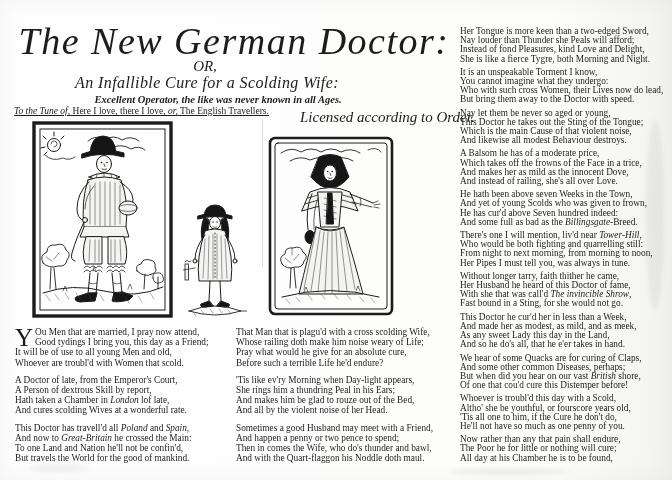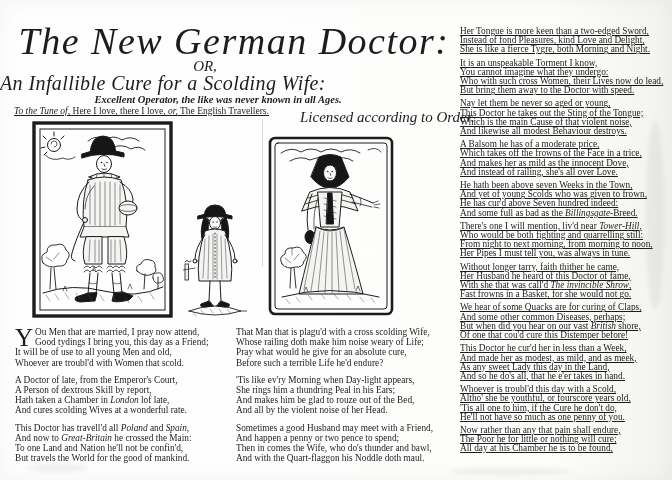--- a/index.html
+++ b/index.html
@@ -7,37 +7,37 @@
     position:relative;width:672px;height:480px;overflow:hidden;
     background:linear-gradient(90deg,#fefefe 0%,#fdfdfc 82%,#f3f3f1 99%);
     font-family:"Liberation Serif","DejaVu Serif",serif;color:#1c1c1c;
     box-shadow:inset 0 0 26px rgba(0,0,0,0.045);
   }
   
   .title{position:absolute;left:8px;top:11px;width:436px;margin:8px;text-align:center;
     font-style:italic;font-weight:normal;font-size:38px;line-height:44px;letter-spacing:1.5px;}
   .or{position:absolute;left:0;top:59px;width:410px;text-align:center;
     font-style:italic;font-size:15px;line-height:15px;}
-  .subtitle{position:absolute;left:0;top:72px;width:414px;margin:0;
-    font-style:italic;font-weight:normal;font-size:20px;line-height:22px;letter-spacing:0.4px;}
+  .subtitle{position:absolute;left:0;top:72px;width:414px;margin:0;text-align:center;
+    font-style:italic;font-weight:normal;font-size:16px;line-height:22px;letter-spacing:0.4px;}
   .tagline{position:absolute;left:0;top:94px;width:412px;text-align:center;
     font-style:italic;font-weight:bold;font-size:10.5px;line-height:12px;margin-left:12px;}
   .tune{position:absolute;left:14px;top:106px;font-size:9.5px;line-height:11px;white-space:nowrap;text-decoration:underline;}
   .license{position:absolute;left:300px;top:109px;font-size:15px;font-style:italic;white-space:nowrap;}
   
   .woodcut-left{position:absolute;left:32px;top:121px;width:141px;height:197px;}
   .figure-middle{position:absolute;left:183px;top:198px;width:64px;height:124px;}
   .woodcut-right{position:absolute;left:268px;top:136px;width:126px;height:180px;}
   .fold-line{position:absolute;left:262px;top:119px;width:1px;height:148px;background:#dedcda;}
   svg{display:block;}
   
   .col{position:absolute;}
   .col1{left:15px;top:327px;width:216px;}
   .col2{left:236px;top:327px;width:221px;}
-  .col3{left:460px;top:27px;width:208px;text-decoration:underline;}
+  .col3{left:460px;top:27px;width:208px;}
   .stanza{margin:0 0 7px 0;}
   .col3 .stanza{margin:0 0 4px 0;}
   .vline{display:block;white-space:nowrap;font-size:9.3px;line-height:10.2px;}
   .col3 .vline{line-height:9.2px;}
   .dropcap{float:left;font-size:25px;line-height:19px;padding:1px 2px 0 0;}
   
   .smudge{position:absolute;border-radius:50%;background:rgba(120,120,115,0.10);filter:blur(2px);}
   .smudge.a{left:28px;top:464px;width:60px;height:8px;}
   .smudge.b{left:646px;top:120px;width:18px;height:190px;}
   .smudge.c{left:450px;top:468px;width:120px;height:7px;}
@@ -246,20 +246,21 @@
       <p class="stanza">
         <span class="vline">Sometimes a good Husband may meet with a Friend,</span>
         <span class="vline">And happen a penny or two pence to spend;</span>
         <span class="vline">Then in comes the Wife, who do's thunder and bawl,</span>
         <span class="vline">And with the Quart-flaggon his Noddle doth maul.</span>
       </p>
     </div>
   <div class="col col3">
       <p class="stanza">
         <span class="vline">Her Tongue is more keen than a two-edged Sword,</span>
+        <span class="vline">Nay louder than Thunder she Peals will afford;</span>
         <span class="vline">Instead of fond Pleasures, kind Love and Delight,</span>
         <span class="vline">She is like a fierce Tygre, both Morning and Night.</span>
       </p>
       <p class="stanza">
         <span class="vline">It is an unspeakable Torment I know,</span>
         <span class="vline">You cannot imagine what they undergo:</span>
         <span class="vline">Who with such cross Women, their Lives now do lead,</span>
         <span class="vline">But bring them away to the Doctor with speed.</span>
       </p>
       <p class="stanza">
@@ -283,35 +284,35 @@
       <p class="stanza">
         <span class="vline">There's one I will mention, liv'd near <i>Tower-Hill</i>,</span>
         <span class="vline">Who would be both fighting and quarrelling still:</span>
         <span class="vline">From night to next morning, from morning to noon,</span>
         <span class="vline">Her Pipes I must tell you, was always in tune.</span>
       </p>
       <p class="stanza">
         <span class="vline">Without longer tarry, faith thither he came,</span>
         <span class="vline">Her Husband he heard of this Doctor of fame,</span>
         <span class="vline">With she that was call'd <i>The invincible Shrow</i>,</span>
-        <span class="vline">Fast frowns in a Basket, for she would not go.</span>
+        <span class="vline">Fast bound in a Sting, for she would not go.</span>
+      </p>
+      <p class="stanza">
+        <span class="vline">This Doctor he cur'd her in less than a Week,</span>
+        <span class="vline">And made her as modest, as mild, and as meek,</span>
+        <span class="vline">As any sweet Lady this day in the Land,</span>
+        <span class="vline">And so he do's all, that he e'er takes in hand.</span>
       </p>
       <p class="stanza">
         <span class="vline">We hear of some Quacks are for curing of Claps,</span>
         <span class="vline">And some other common Diseases, perhaps;</span>
         <span class="vline">But when did you hear on our vast <i>British</i> shore,</span>
         <span class="vline">Of one that cou'd cure this Distemper before!</span>
       </p>
       <p class="stanza">
-        <span class="vline">This Doctor he cur'd her in less than a Week,</span>
-        <span class="vline">And made her as modest, as mild, and as meek,</span>
-        <span class="vline">As any sweet Lady this day in the Land,</span>
-        <span class="vline">And so he do's all, that he e'er takes in hand.</span>
-      </p>
-      <p class="stanza">
         <span class="vline">Whoever is troubl'd this day with a Scold,</span>
         <span class="vline">Altho' she be youthful, or fourscore years old,</span>
         <span class="vline">'Tis all one to him, if the Cure he don't do,</span>
         <span class="vline">He'll not have so much as one penny of you.</span>
       </p>
       <p class="stanza">
         <span class="vline">Now rather than any that pain shall endure,</span>
         <span class="vline">The Poor he for little or nothing will cure;</span>
         <span class="vline">All day at his Chamber he is to be found,</span>
       </p>

